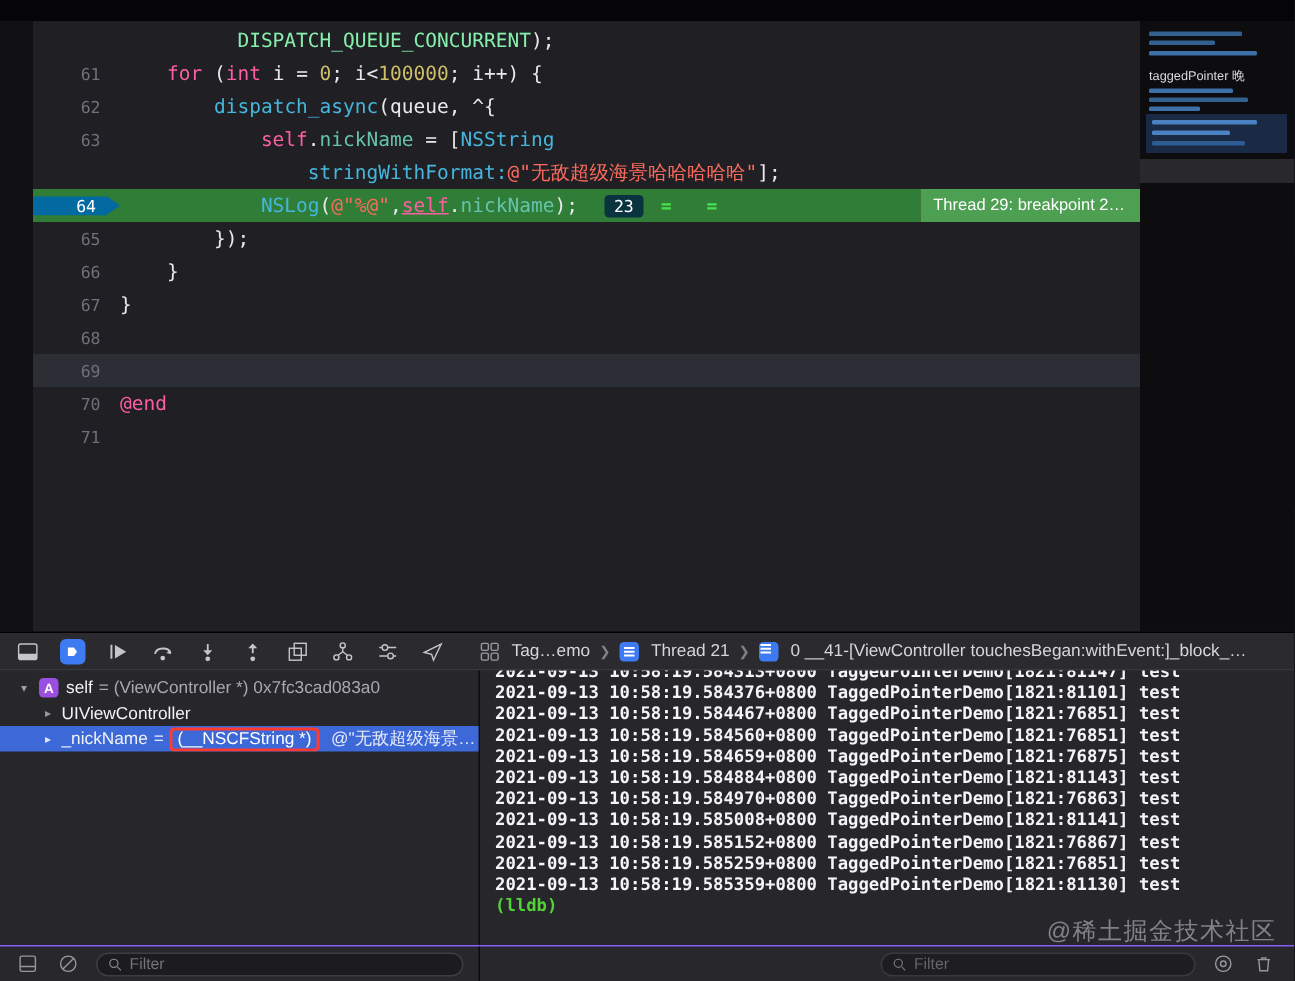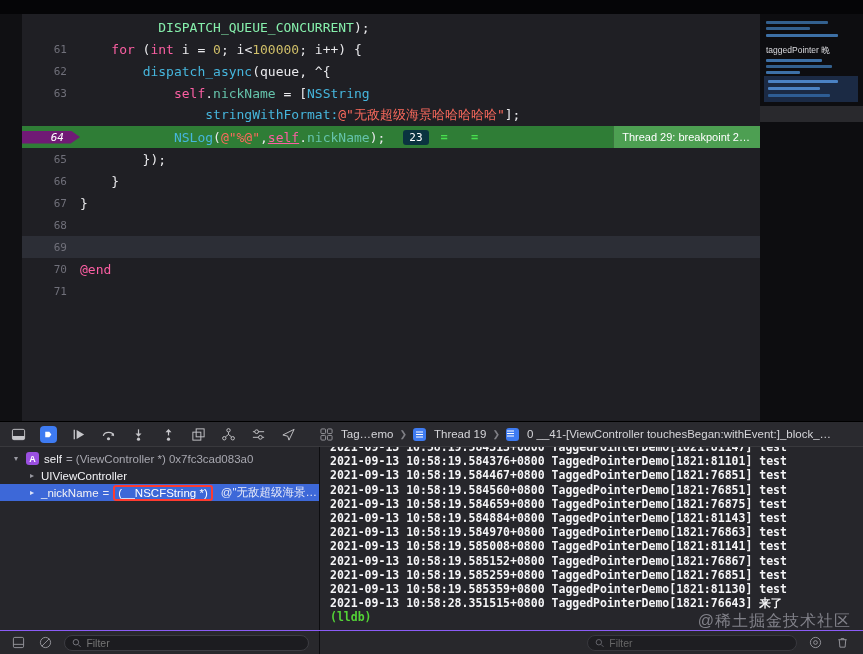--- a/index.html
+++ b/index.html
@@ -12,22 +12,22 @@
   
   .editor { position:absolute; top:14px; left:0; width:100%; height:407px; background:#1f1f24; }
   .ribbon { position:absolute; top:0; left:0; width:22px; height:100%; background:#101013; }
   .code-lines { position:absolute; top:0; left:22px; right:103px; bottom:0; padding-top:2px;
                 font-family:"DejaVu Sans Mono", monospace; font-size:13px; overflow:hidden; }
   .crow { display:flex; align-items:center; height:22px; }
   .gut { flex:none; width:58px; text-align:right; padding-right:13px; color:#70707a; font-size:11px; }
   .src { white-space:pre; }
   .crow.cur { background:#2c2e36; }
   .crow.bp  { background:#2f7d36; }
-  .crow.bp .gut { background:#701a75; clip-path:polygon(0 0,84% 0,100% 50%,84% 100%,0 100%);
-                  color:#fff; padding-right:16px;font-style:italic; }
+  .crow.bp .gut { background:#0369a1; clip-path:polygon(0 0,84% 0,100% 50%,84% 100%,0 100%);
+                  color:#fff; padding-right:16px; }
   .plain{color:#e9e9ec} .kw{color:#fc5fa3} .num{color:#d0bf69} .macro{color:#86efac}
   .fn{color:#46b6dd} .type{color:#46b6dd} .prop{color:#65c3ab} .str{color:#fc6a5d}
   .u{text-decoration:underline}
   .hit { margin-left:18px; background:#0a3340; color:#fff; font-size:11px; padding:1px 6px; border-radius:3px; flex:none; }
   .eq  { margin-left:12px; color:#49e04f; font-weight:bold; font-size:12px; letter-spacing:8px; flex:none; }
   .tbadge { margin-left:auto; background:#4d9f52; color:#fff; font-family:"Liberation Sans",sans-serif;
             font-size:11px; padding:0 10px 0 8px; align-self:stretch; display:flex; align-items:center;
             white-space:nowrap; border-left:1px solid rgba(0,0,0,.25); flex:none; }
 
   
@@ -251,21 +251,21 @@
           </svg>
         <span>Tag…emo</span>
       </span>
       <span class="bc-sep">❯</span>
       <span class="bc-item">
         <span class="th-ic">
           <svg width="9" height="9" viewBox="0 0 9 9">
               <path d="M1 2h7M1 4.5h7M1 7h7" stroke="#fff" stroke-width="1.2"></path>
             </svg>
         </span>
-        <span>Thread 19</span>
+        <span>Thread 21</span>
       </span>
       <span class="bc-sep">❯</span>
       <span class="bc-item bc-frame" style="min-width:0;">
         <span class="th-ic">
           <svg width="9" height="9" viewBox="0 0 9 9">
               <path d="M1 2h7M1 4.5h7M1 7h7" stroke="#fff" stroke-width="1.2"></path>
             </svg>
         </span>
         <span>0  __41-[ViewController touchesBegan:withEvent:]_block_…</span>
       </span>
@@ -297,21 +297,20 @@
         <div class="cline">2021-09-13 10:58:19.584376+0800 TaggedPointerDemo[1821:81101] test</div>
         <div class="cline">2021-09-13 10:58:19.584467+0800 TaggedPointerDemo[1821:76851] test</div>
         <div class="cline">2021-09-13 10:58:19.584560+0800 TaggedPointerDemo[1821:76851] test</div>
         <div class="cline">2021-09-13 10:58:19.584659+0800 TaggedPointerDemo[1821:76875] test</div>
         <div class="cline">2021-09-13 10:58:19.584884+0800 TaggedPointerDemo[1821:81143] test</div>
         <div class="cline">2021-09-13 10:58:19.584970+0800 TaggedPointerDemo[1821:76863] test</div>
         <div class="cline">2021-09-13 10:58:19.585008+0800 TaggedPointerDemo[1821:81141] test</div>
         <div class="cline">2021-09-13 10:58:19.585152+0800 TaggedPointerDemo[1821:76867] test</div>
         <div class="cline">2021-09-13 10:58:19.585259+0800 TaggedPointerDemo[1821:76851] test</div>
         <div class="cline">2021-09-13 10:58:19.585359+0800 TaggedPointerDemo[1821:81130] test</div>
-        <div class="cline">2021-09-13 10:58:28.351515+0800 TaggedPointerDemo[1821:76643] 来了</div>
         <div class="cline lldb">(lldb)</div>
       </div>
   </div>
 
   <div class="bottom-bar">
     <div class="bb-left">
       <span class="ic">
         <svg width="13" height="13" viewBox="0 0 14 14">
             <rect x="1.5" y="1.5" width="11" height="11" rx="1.5" stroke="#97979e" fill="none"></rect>
             <path d="M1.5 9h11" stroke="#97979e"></path>

